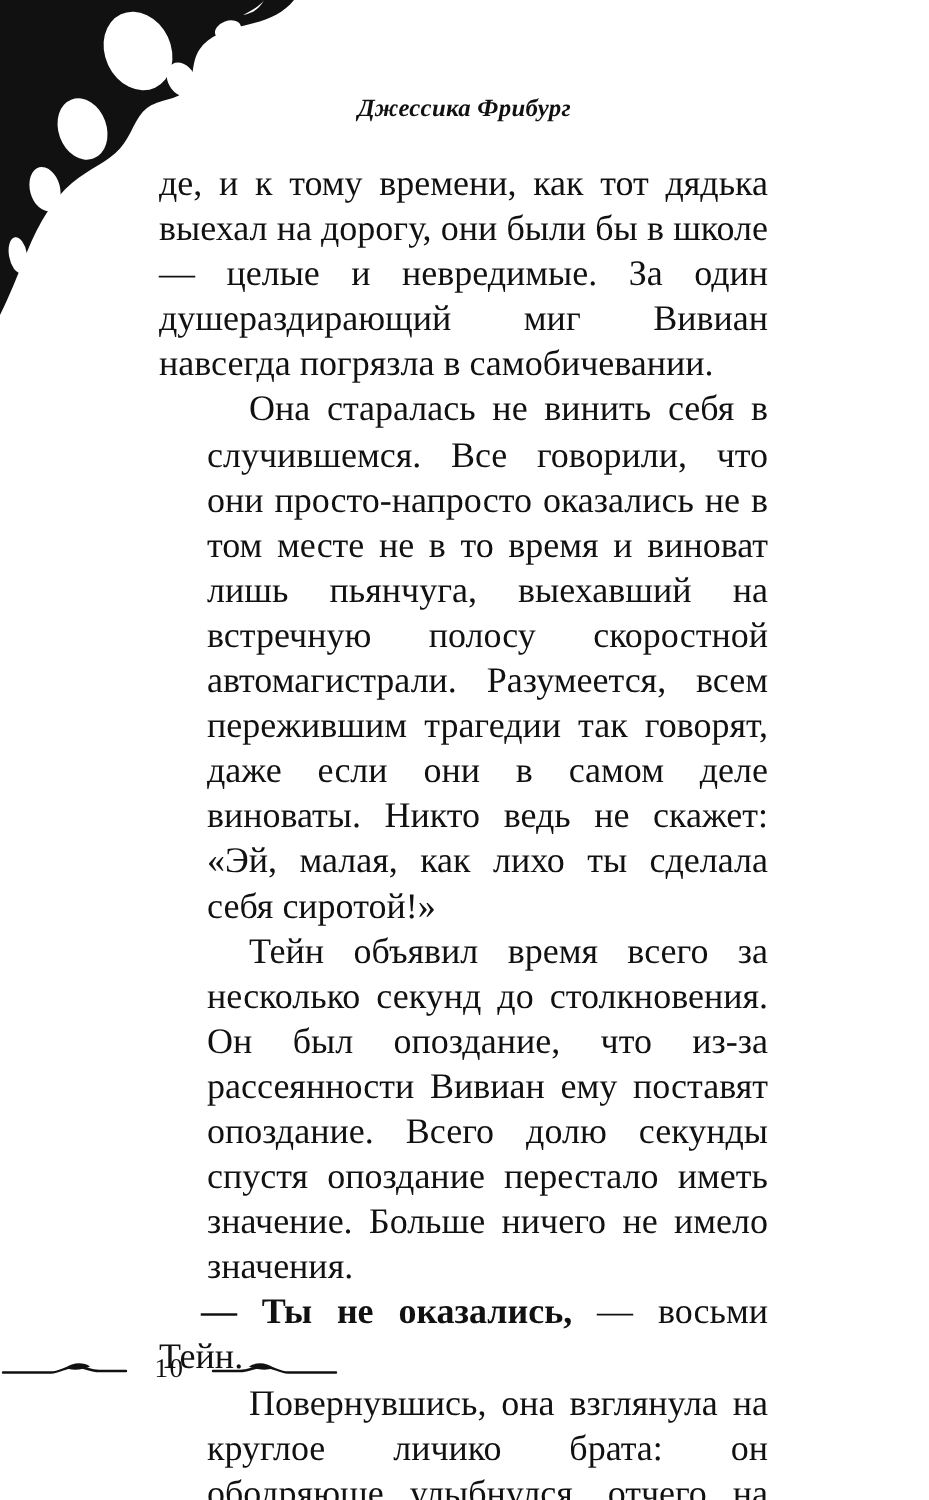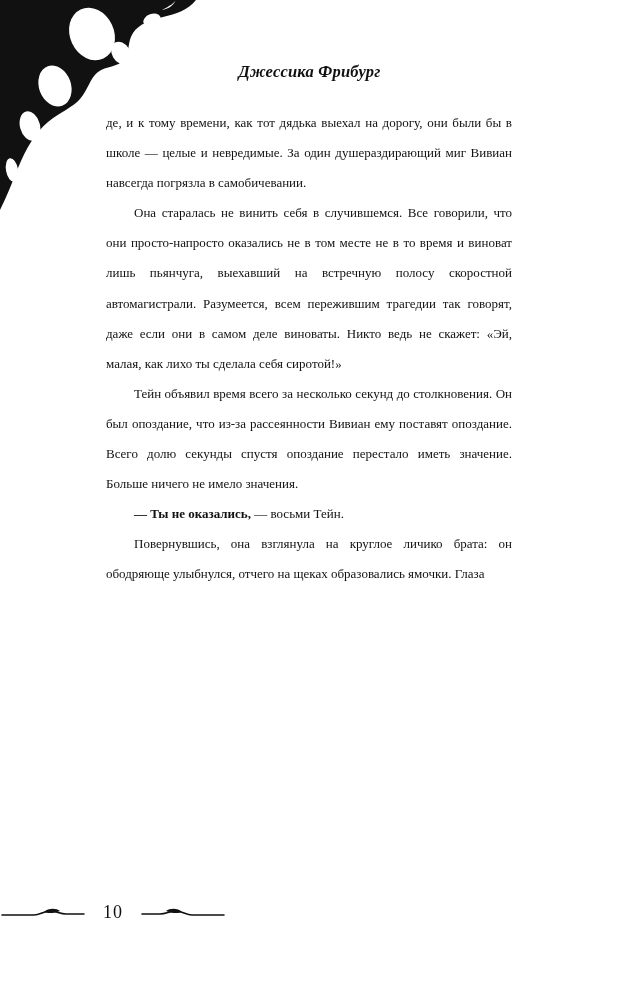--- a/index.html
+++ b/index.html
@@ -42,28 +42,29 @@
 
   .text-block {
     position: absolute;
     left: 106px;
     top: 108px;
     width: 406px;
   }
 
   .text-block p {
     margin: 0;
-    font-size: 13px;
+    font-size: 24px;
     line-height: 30.1px;
     text-align: justify;
     text-justify: inter-word;
     hyphens: manual;
   }
   .text-block p.indent {
     text-indent: 28px;
+    margin-left: 32px;
   }
   .text-block p.noindent {
     text-indent: 0;
   }
   .text-block p.bold-lead {
     text-indent: 28px;
   }
   .text-block p b {
     font-weight: 700;
   }

